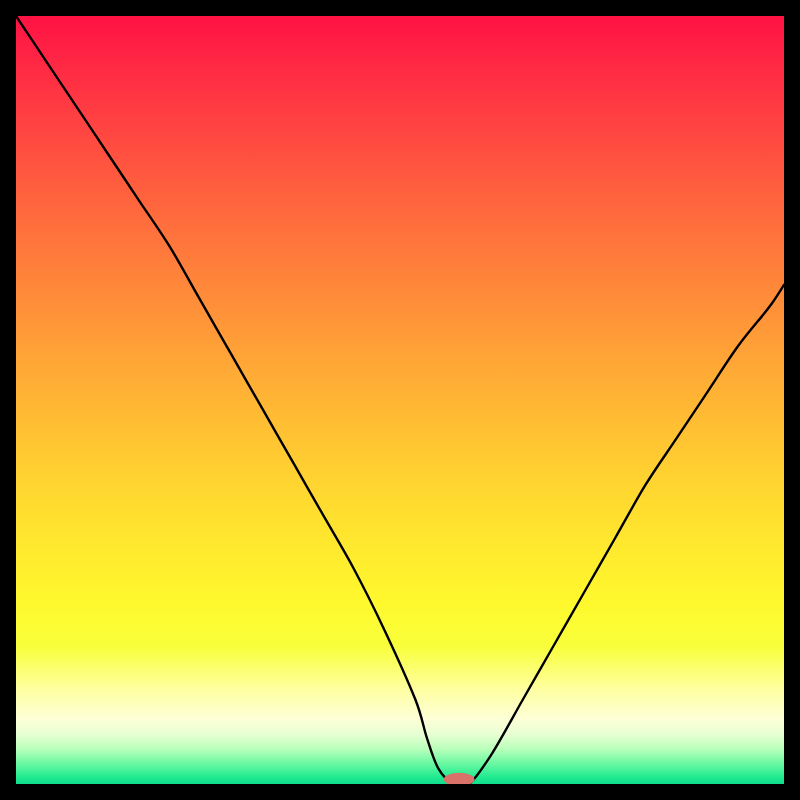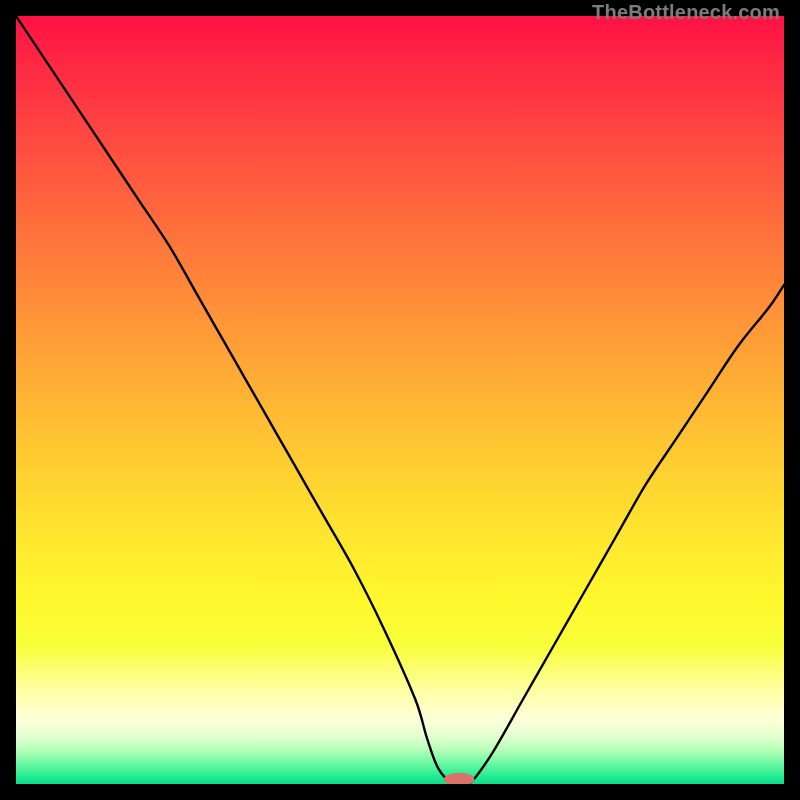--- a/index.html
+++ b/index.html
@@ -35,21 +35,20 @@
     letter-spacing: 0.2px;
     z-index: 40;
     user-select: none;
   }
   svg { display: block; }
 </style>
 </head>
 <body>
 
 <div class="stage">
-  <div class="watermark">TheBottleneck.com</div>
 
   <div class="plot">
     <svg id="plot-svg" width="768" height="768" viewBox="0 0 768 768" preserveAspectRatio="none">
       <defs>
         <linearGradient id="bg-grad" x1="0" y1="0" x2="0" y2="1">
             <stop offset="0.00%" stop-color="#ff1244"></stop>
             <stop offset="6.00%" stop-color="#ff2744"></stop>
             <stop offset="13.00%" stop-color="#ff3f42"></stop>
             <stop offset="21.00%" stop-color="#ff5a3f"></stop>
             <stop offset="29.00%" stop-color="#ff743c"></stop>

